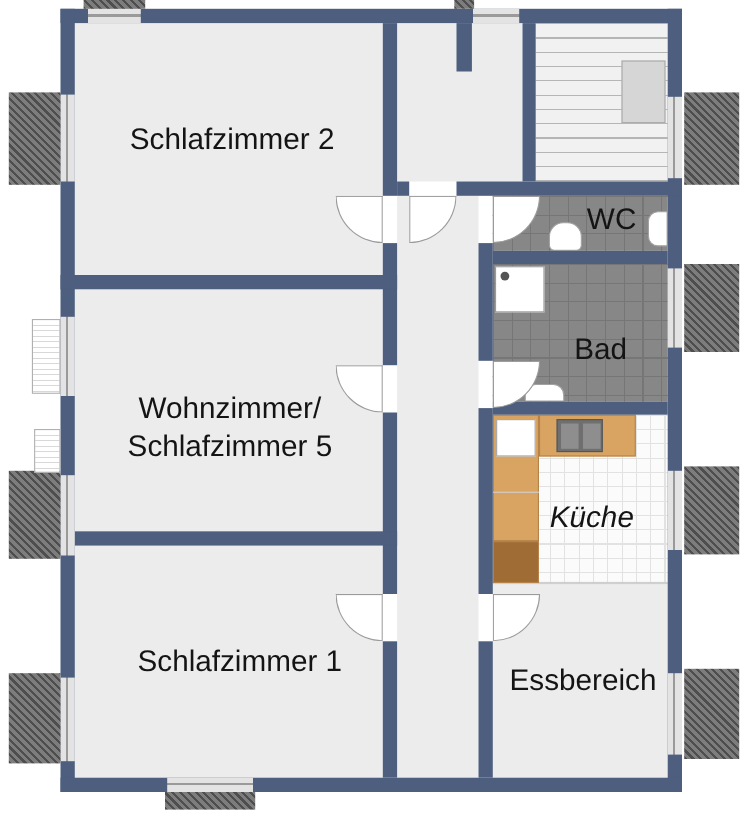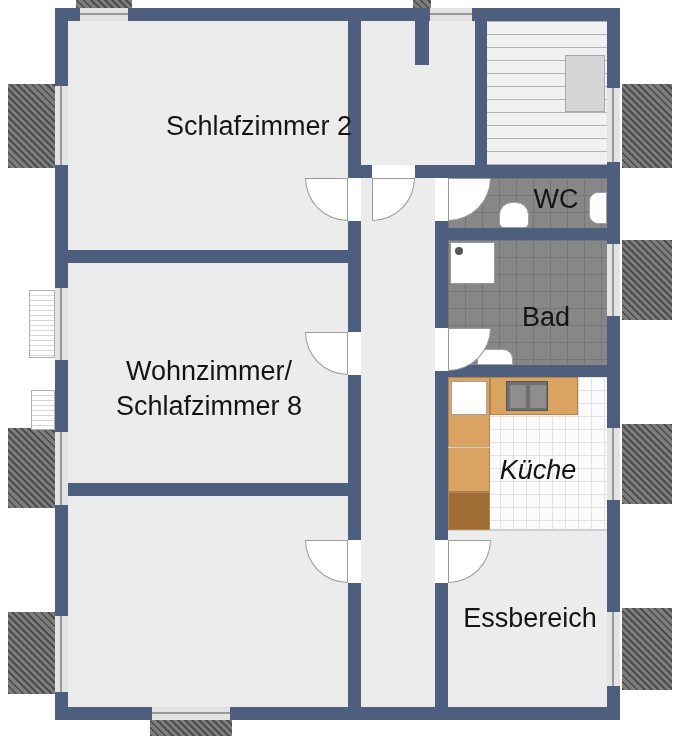--- a/index.html
+++ b/index.html
@@ -140,21 +140,22 @@
   <div class="hatch" style="left:622px;top:240px;width:50px;height:80px;"></div>
   <div class="hatch" style="left:622px;top:424px;width:50px;height:80px;"></div>
   <div class="hatch" style="left:622px;top:608px;width:50px;height:82px;"></div>
   <div class="hatch" style="left:76px;top:0;width:56px;height:8px;"></div>
   <div class="hatch" style="left:150px;top:720px;width:82px;height:16px;"></div>
   <div class="hatch" style="left:413px;top:0;width:18px;height:8px;"></div>
 
   <div class="radiator" style="left:29px;top:290px;width:26px;height:68px;"></div>
   <div class="radiator" style="left:31px;top:390px;width:24px;height:40px;"></div>
 
-  <div class="lbl" style="left:211px;top:127px;margin-left:48px;">Schlafzimmer 2</div>
+  <div class="lbl" style="left:211px;top:127px;">Schlafzimmer 2</div>
   <div class="lbl" style="left:556px;top:200px;">WC</div>
   <div class="lbl" style="left:546px;top:318px;">Bad</div>
   <div class="lbl" style="left:209px;top:389px;">Wohnzimmer/
-Schlafzimmer 8</div>
+Schlafzimmer 5</div>
   <div class="lbl" style="left:538px;top:471px;font-style:italic;">Küche</div>
+  <div class="lbl" style="left:218px;top:602px;">Schlafzimmer 1</div>
   <div class="lbl" style="left:530px;top:619px;text-align:right;">Essbereich</div>
 
 </div>
 
 </body></html>

